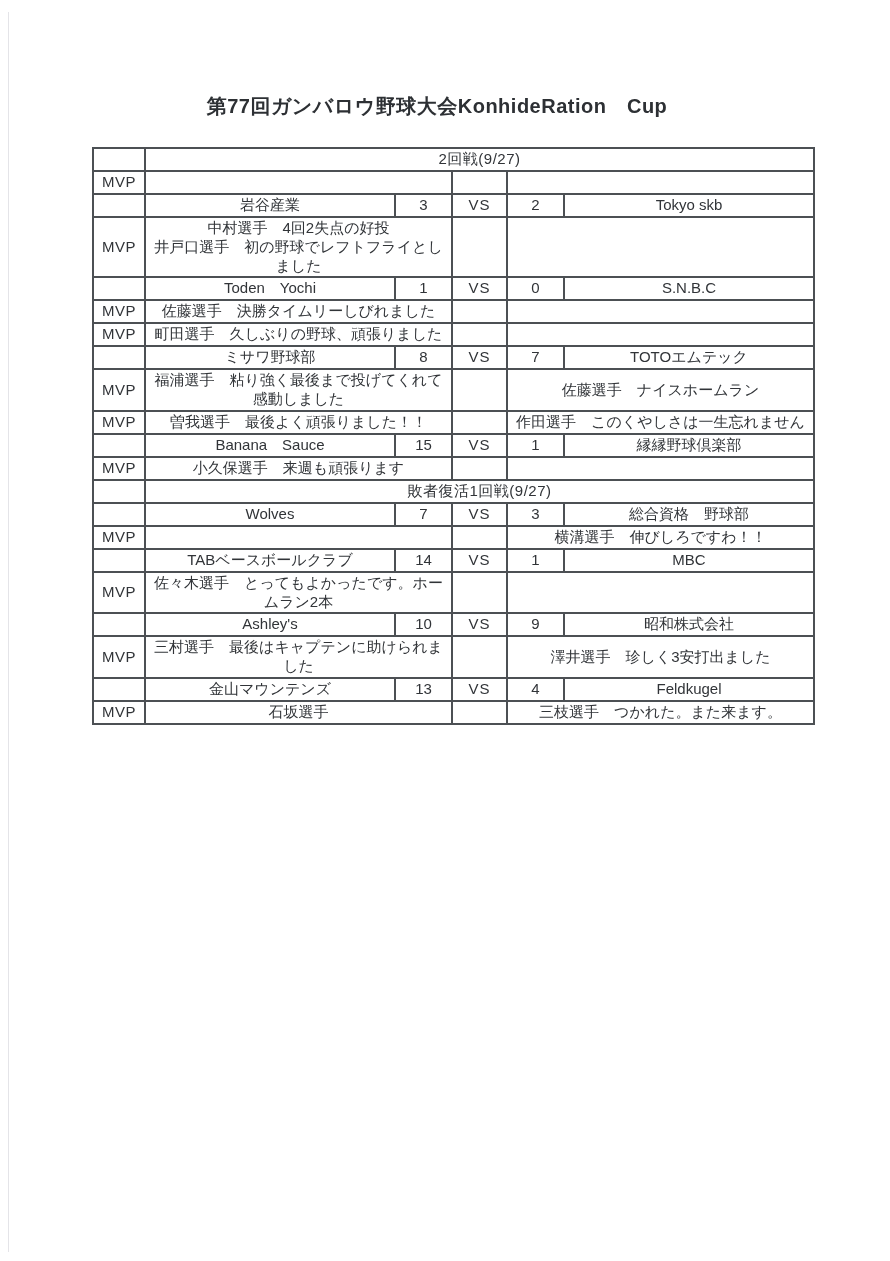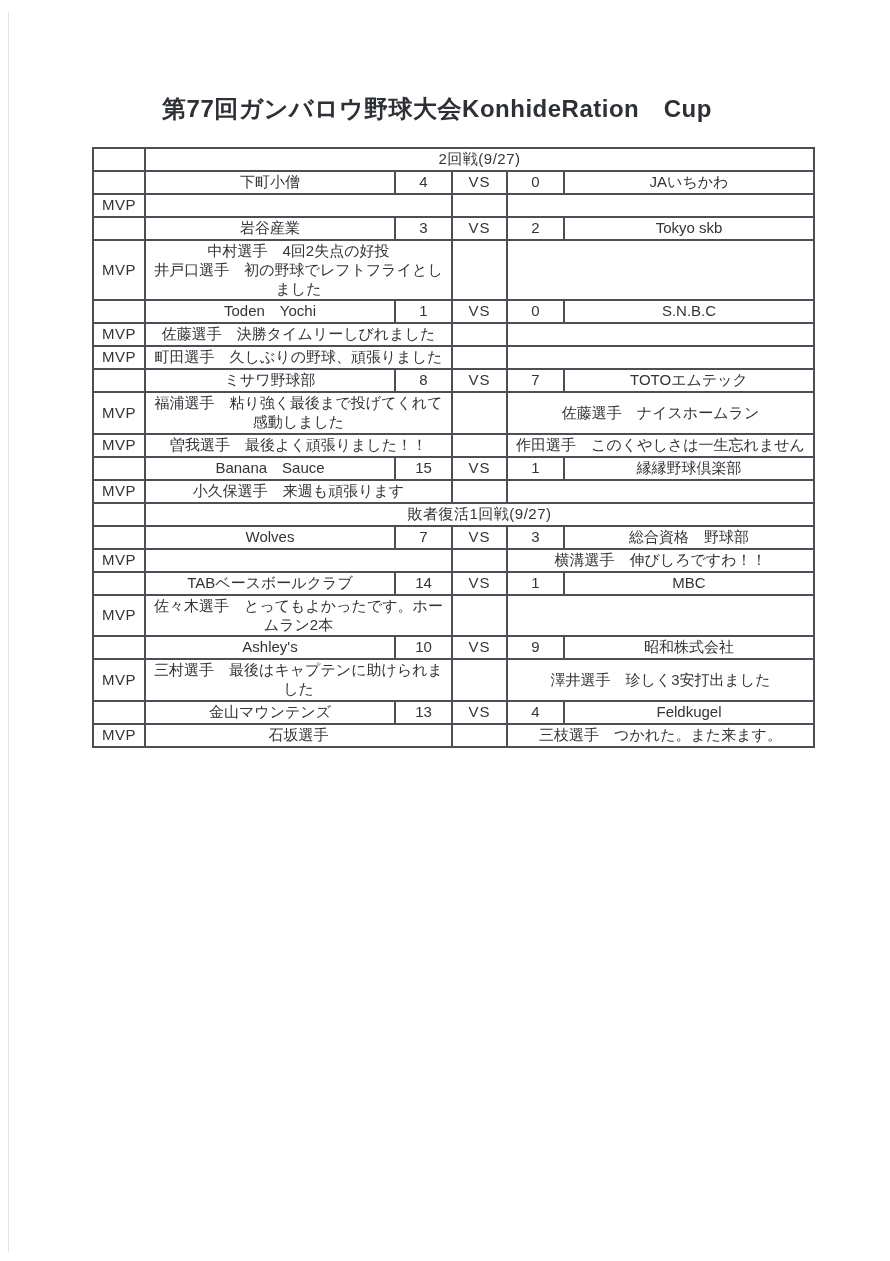--- a/index.html
+++ b/index.html
@@ -13,21 +13,21 @@
   }
   .scan-edge {
     position: absolute; left: 8px; top: 12px;
     width: 1px; height: 1240px;
     background: #e4e4e8;
   }
   .title {
     position: absolute;
     top: 93px; left: 0; width: 874px;
     text-align: center;
-    font-size: 24px;
+    font-size: 20px;
     font-weight: 700;
     letter-spacing: 0.5px;
     color: #2d3034;
     white-space: pre;
   }
   table.results {
     position: absolute;
     left: 92px; top: 147px;
     width: 721px;
     border-collapse: collapse;
@@ -65,28 +65,20 @@
     <col style="width:55px">
     <col style="width:57px">
     <col style="width:250px">
   </colgroup>
   <tbody>
       <tr>
         <td class="c0"></td>
         <td colspan="5" class="header-cell">2回戦(9/27)</td>
       </tr>
       <tr>
-        <td class="c0"></td>
-        <td class="team">下町小僧</td>
-        <td class="score">4</td>
-        <td class="vs">VS</td>
-        <td class="score">0</td>
-        <td class="team">JAいちかわ</td>
-      </tr>
-      <tr>
         <td class="c0">MVP</td>
         <td colspan="2" class="comment"></td>
         <td class="gap"></td>
         <td colspan="2" class="comment"></td>
       </tr>
       <tr>
         <td class="c0"></td>
         <td class="team">岩谷産業</td>
         <td class="score">3</td>
         <td class="vs">VS</td>

